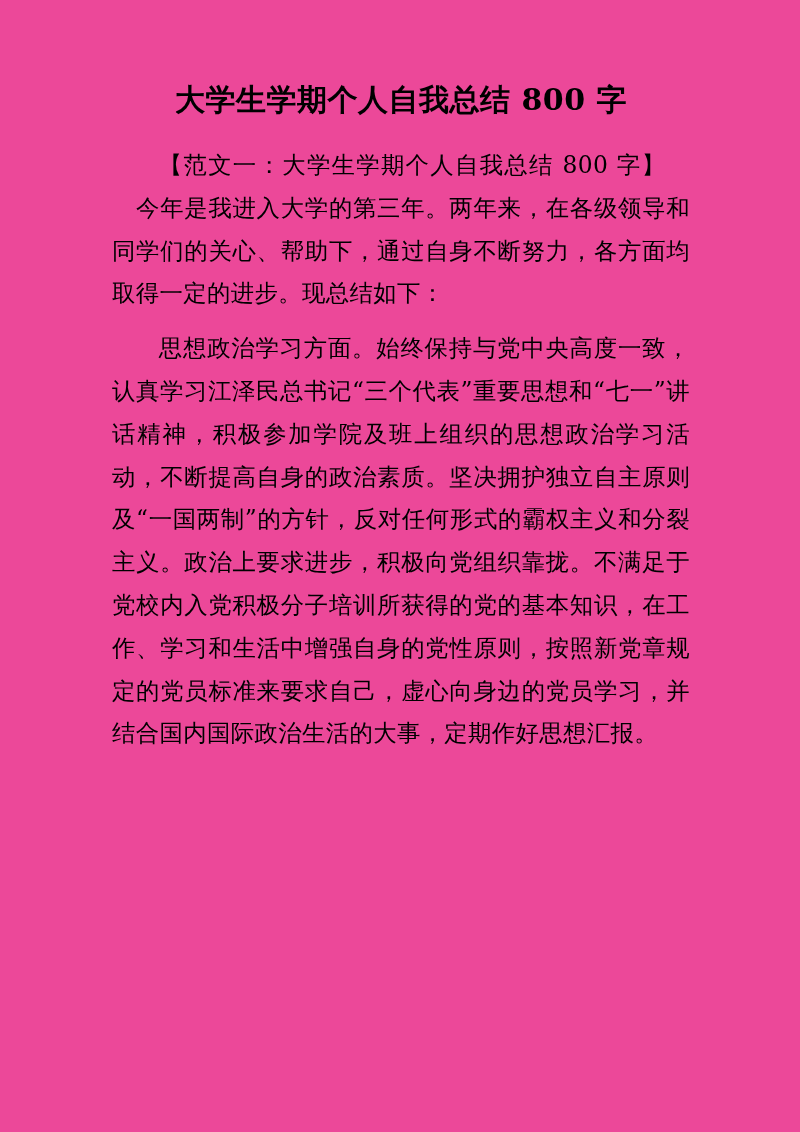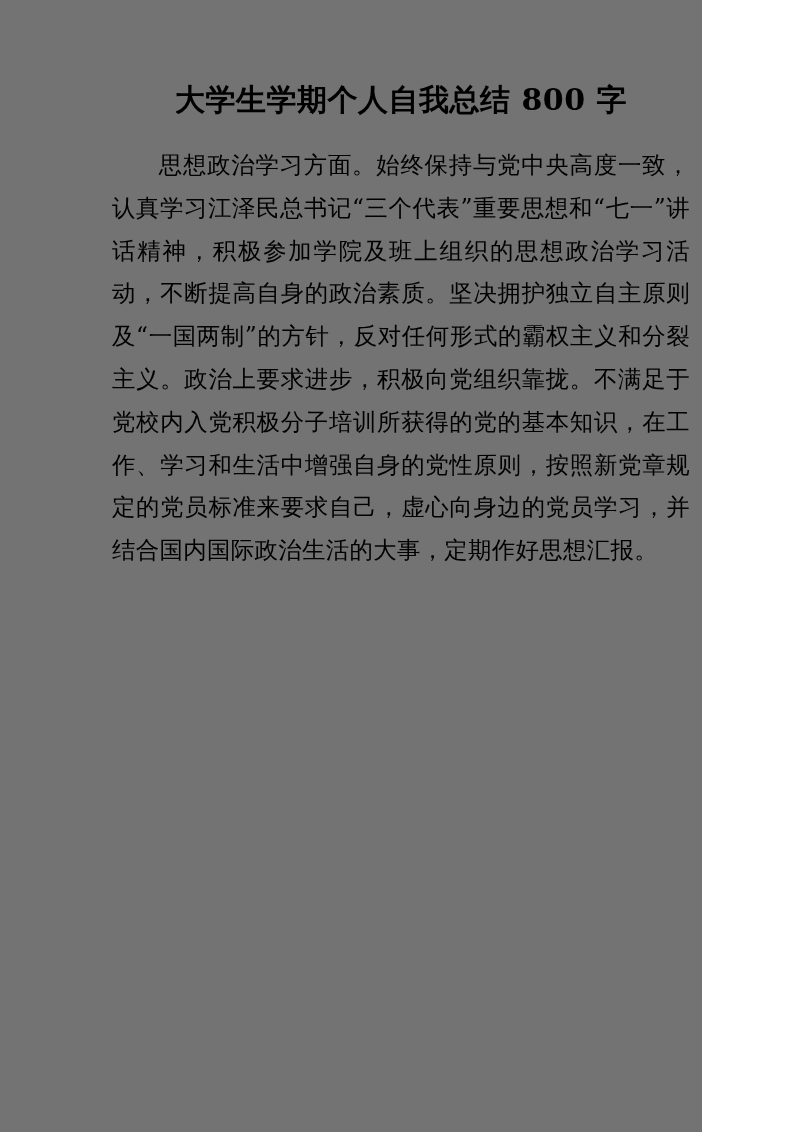--- a/index.html
+++ b/index.html
@@ -6,23 +6,23 @@
     margin: 0;
     padding: 0;
     background: #ffffff;
   }
   body {
     font-family: "DejaVu Serif", "Liberation Serif", serif;
     color: #000000;
   }
   .page {
     position: relative;
-    width: 702px;
+    width: 800px;
     height: 1132px;
-    background: #737373;
+    background: #ec4899;
     overflow: hidden;
     box-sizing: border-box;
   }
   .doc-body {
     position: absolute;
     left: 112px;
     top: 78px;
     width: 578px;
   }
   .doc-title {
@@ -40,37 +40,38 @@
     line-height: 42.8px;
     text-align: justify;
     text-align-last: left;
     text-justify: inter-character;
     margin: 0;
     letter-spacing: 0.35px;
     word-break: break-all;
     font-family: "DejaVu Serif", "Liberation Serif", serif;
   }
   .doc-paragraph + .doc-paragraph {
-    margin-top: 0;
+    margin-top: 12px;
   }
   .indent2 {
     text-indent: 2em;
   }
   .gap2::before {
     content: "\2003\2003";
   }
 </style>
 </head>
 <body>
 
 <div class="page">
 
   <div class="doc-body">
 
     <h1 class="doc-title">大学生学期个人自我总结 800 字</h1>
 
+    <p class="doc-paragraph indent2"><span>【范文一：大学生学期个人自我总结 800 字】</span><span class="gap2">今年是我进入大学的第三年。两年来，在各级领导和同学们的关心、帮助下，通过自身不断努力，各方面均取得一定的进步。现总结如下：</span></p>
 
     <p class="doc-paragraph indent2"><span>思想政治学习方面。始终保持与党中央高度一致，认真学习江泽民总书记“三个代表”重要思想和“七一”讲话精神，积极参加学院及班上组织的思想政治学习活动，不断提高自身的政治素质。坚决拥护独立自主原则及“一国两制”的方针，反对任何形式的霸权主义和分裂主义。政治上要求进步，积极向党组织靠拢。不满足于党校内入党积极分子培训所获得的党的基本知识，在工作、学习和生活中增强自身的党性原则，按照新党章规定的党员标准来要求自己，虚心向身边的党员学习，并结合国内国际政治生活的大事，定期作好思想汇报。</span></p>
 
 
   </div>
 
 </div>
 
 </body></html>

